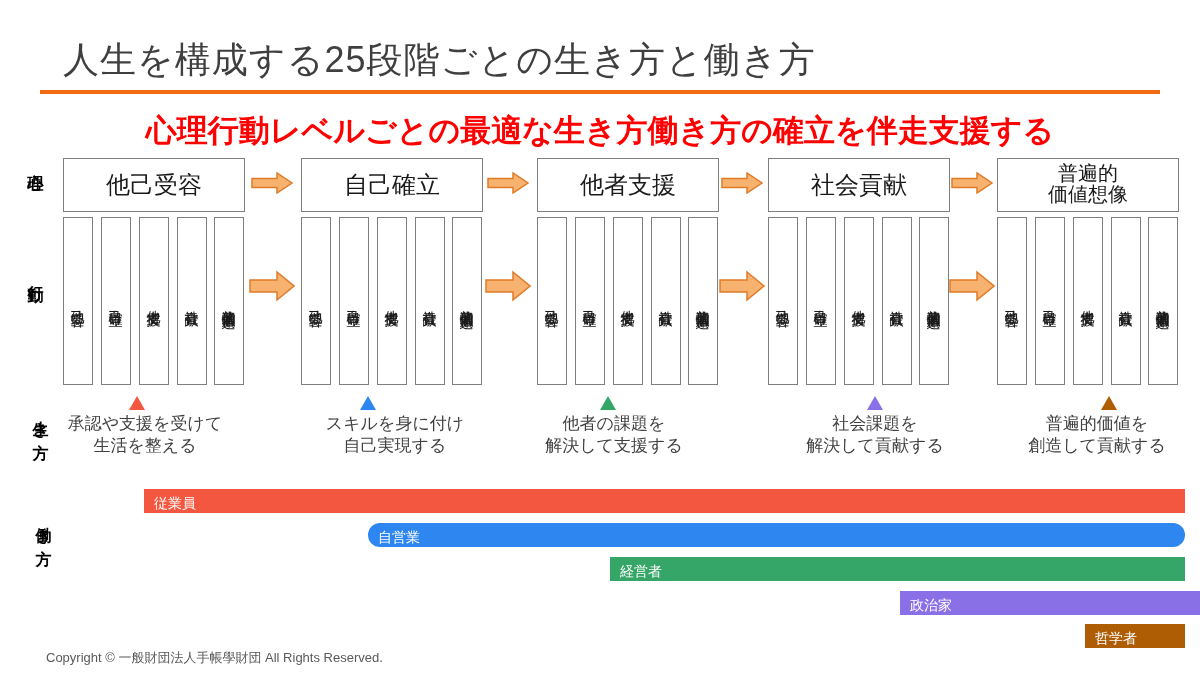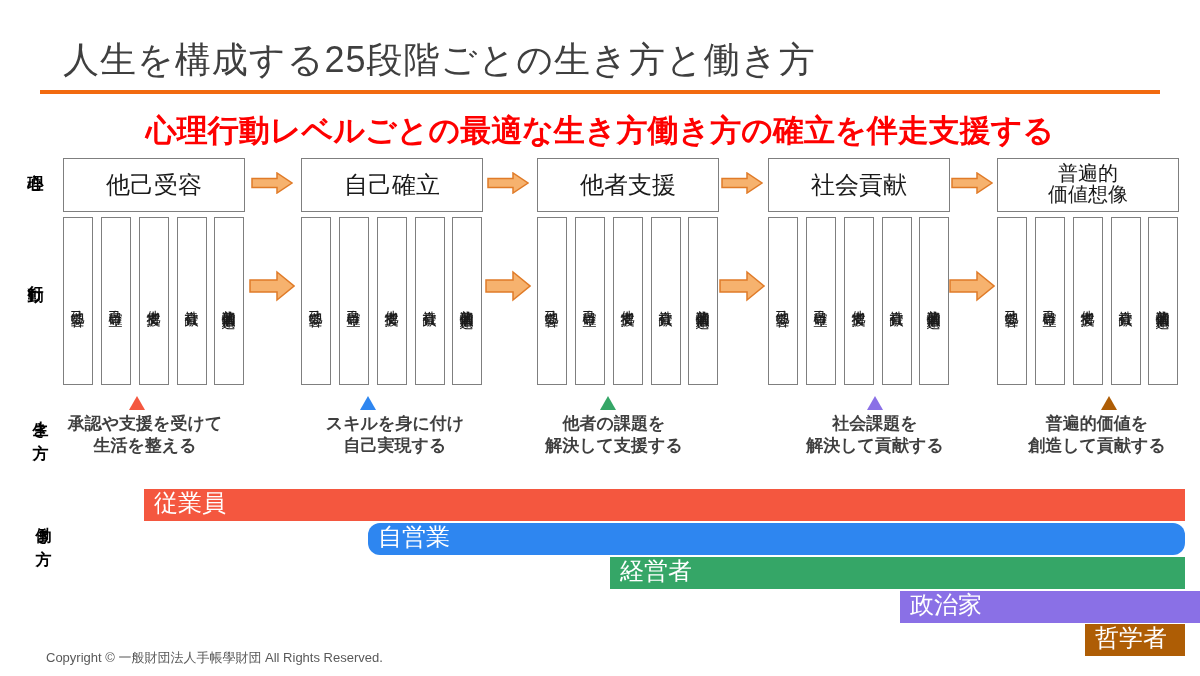--- a/index.html
+++ b/index.html
@@ -28,24 +28,24 @@
   .a-m0{left:249px;top:270px;} .a-m1{left:485px;top:270px;} .a-m2{left:719px;top:270px;} .a-m3{left:949px;top:270px;}
   .arrow svg polygon{fill:var(--arrow-fill);stroke:var(--arrow-stroke);stroke-width:1.5;}
 
   .tri{position:absolute;top:396px;width:0;height:0;border-left:8px solid transparent;border-right:8px solid transparent;border-bottom:14px solid #000;}
   .tri0{left:129px;border-bottom-color:var(--c0);}
   .tri1{left:360px;border-bottom-color:var(--c1);}
   .tri2{left:600px;border-bottom-color:var(--c2);}
   .tri3{left:867px;border-bottom-color:var(--c3);}
   .tri4{left:1101px;border-bottom-color:var(--c4);}
 
-  .caption{position:absolute;top:413px;width:240px;text-align:center;font-size:17px;font-weight:bold;color:#3f3f3f;line-height:22px;white-space:nowrap;}
+  .caption{position:absolute;top:413px;width:240px;text-align:center;font-size:17px;font-weight:normal;color:#3f3f3f;line-height:22px;white-space:nowrap;}
   .cap0{left:25px;} .cap1{left:275px;} .cap2{left:494px;} .cap3{left:755px;} .cap4{left:977px;}
 
-  .bar{position:absolute;height:32px;color:#fff;font-size:24px;line-height:28px;padding-left:10px;box-sizing:border-box;white-space:nowrap;}
+  .bar{position:absolute;height:24px;color:#fff;font-size:14px;line-height:28px;padding-left:10px;box-sizing:border-box;white-space:nowrap;}
   .bar0{left:144px;top:489px;width:1041px;background:var(--c0);}
   .bar1{left:368px;top:523px;width:817px;background:var(--c1);border-radius:12px;}
   .bar2{left:610px;top:557px;width:575px;background:var(--c2);}
   .bar3{left:900px;top:591px;width:315px;background:var(--c3);}
   .bar4{left:1085px;top:624px;width:100px;background:var(--c4);}
 
   .copyright{position:absolute;left:14px;top:649px;font-size:13px;color:#595959;margin-left:32px;}
 </style>
 </head>
 <body>

